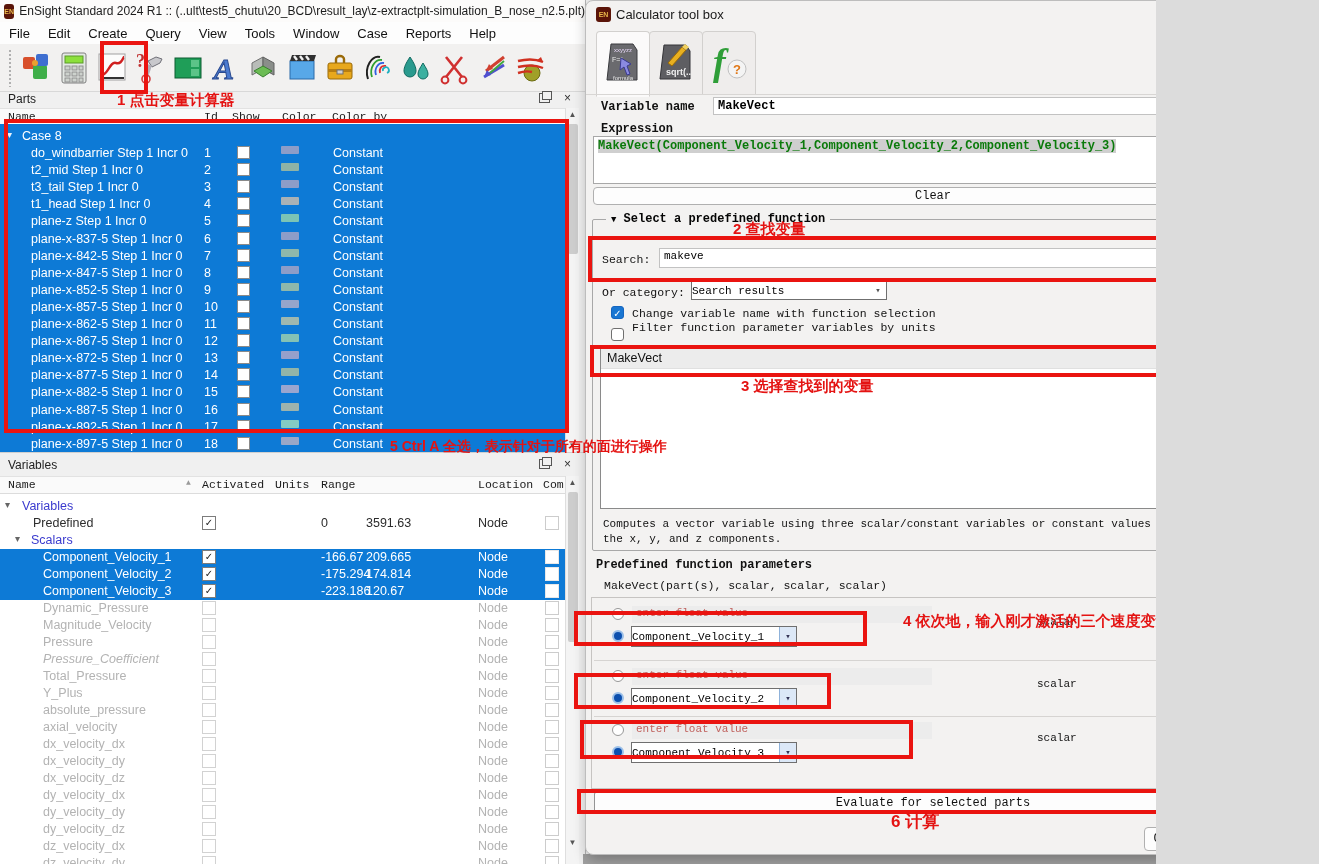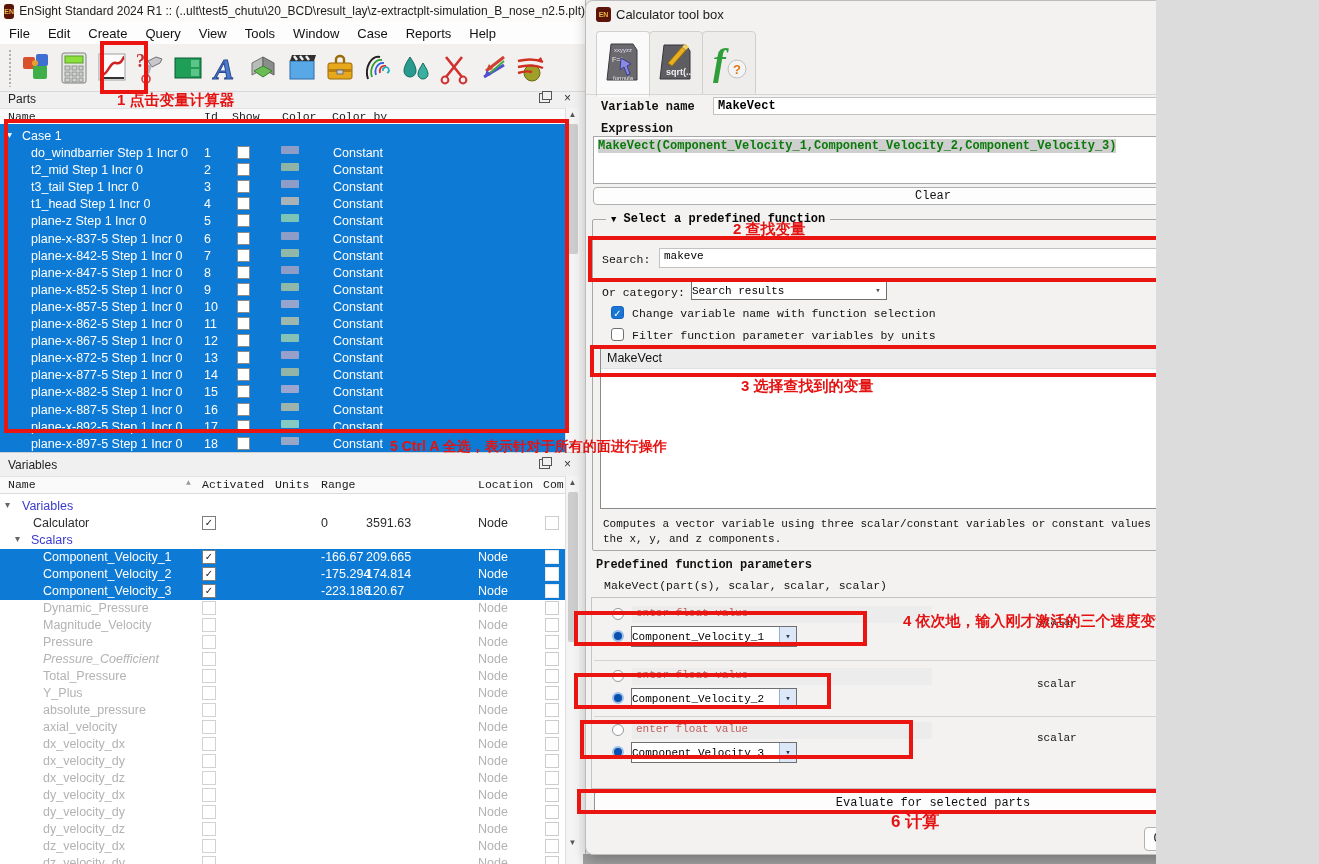--- a/index.html
+++ b/index.html
@@ -237,21 +237,21 @@
     <div class="abs thead mono" style="left:0;top:108px;width:565px;height:16px;">
       <span style="left:8px;">Name</span>
       <span style="left:204px;">Id</span>
       <span style="left:232px;">Show</span>
       <span style="left:282px;">Color</span>
       <span style="left:332px;">Color by</span>
     </div>
     <div id="parts-rows" class="abs">
         <div class="prow">
           <span class="p-exp">▾</span>
-          <span class="p-name-case">Case 1</span>
+          <span class="p-name-case">Case 8</span>
         </div>
         <div class="prow">
           <span class="p-name">do_windbarrier Step 1 Incr 0</span>
           <span class="p-id">1</span>
           <span class="p-show"></span>
           <span class="p-swatch" style="background: rgb(141, 157, 200);"></span>
           <span class="p-cby">Constant</span>
         </div>
         <div class="prow">
           <span class="p-name">t2_mid Step 1 Incr 0</span>
@@ -397,21 +397,21 @@
       <span style="left:321px;">Range</span>
       <span style="left:478px;">Location</span>
       <span style="left:543px;">Com</span>
     </div>
     <div id="vars-rows" class="abs">
         <div class="vrow">
           <span class="v-exp" style="left: 5px;">▾</span>
           <span class="v-group-label" style="left: 22px;">Variables</span>
         </div>
         <div class="vrow">
-          <span style="left: 33px;">Calculator</span>
+          <span style="left: 33px;">Predefined</span>
           <span class="v-check">✓</span>
           <span class="v-rmin">0</span>
           <span class="v-rmax">3591.63</span>
           <span class="v-loc">Node</span>
           <span class="v-com"></span>
         </div>
         <div class="vrow">
           <span class="v-exp" style="left: 15px;">▾</span>
           <span class="v-group-label" style="left: 31px;">Scalars</span>
         </div>
@@ -603,21 +603,21 @@
 
     <span class="smalltext mono" style="left:16px;top:285px;">Or category:</span>
     <div class="ddown mono" style="left:105px;top:280px;width:196px;height:19px;">
       <span class="dval">Search results</span>
       <span style="width:16px;text-align:center;font-size:9px;color:#555;">▾</span>
     </div>
 
     <div class="cb on" style="left:25px;top:305px;">✓</div>
     <span class="smalltext mono" style="left:46px;top:306px;">Change variable name with function selection</span>
     <div class="cb off" style="left:25px;top:327px;"></div>
-    <span class="smalltext mono" style="left:46px;top:328px;">Filter function parameter variables by units</span>
+    <span class="smalltext mono" style="left:46px;top:320px;">Filter function parameter variables by units</span>
 
     <div class="abs" style="left:14px;top:347px;width:636px;height:161px;background:#fff;border:1px solid #8a8a8a;box-sizing:border-box;">
       <div style="height:19px;background:#ececec;border-bottom:1px solid #e0e0e0;font-size:12.5px;color:#111;padding-left:6px;line-height:19px;">MakeVect</div>
     </div>
 
     <div class="abs mono" style="left:17px;top:516px;width:600px;font-size:11px;line-height:15px;color:#111;">Computes a vector variable using three scalar/constant variables or constant values for the x, y, and z components.</div>
     <div class="btn" style="left:629px;top:517px;width:23px;height:22px;color:#e07818;font-weight:bold;font-family:'Liberation Serif',serif;">?</div>
 
     <span class="lbl mono" style="left:10px;top:557px;font-weight:700;">Predefined function parameters</span>
     <span class="smalltext mono" style="left:18px;top:578px;">MakeVect(part(s), scalar, scalar, scalar)</span>

